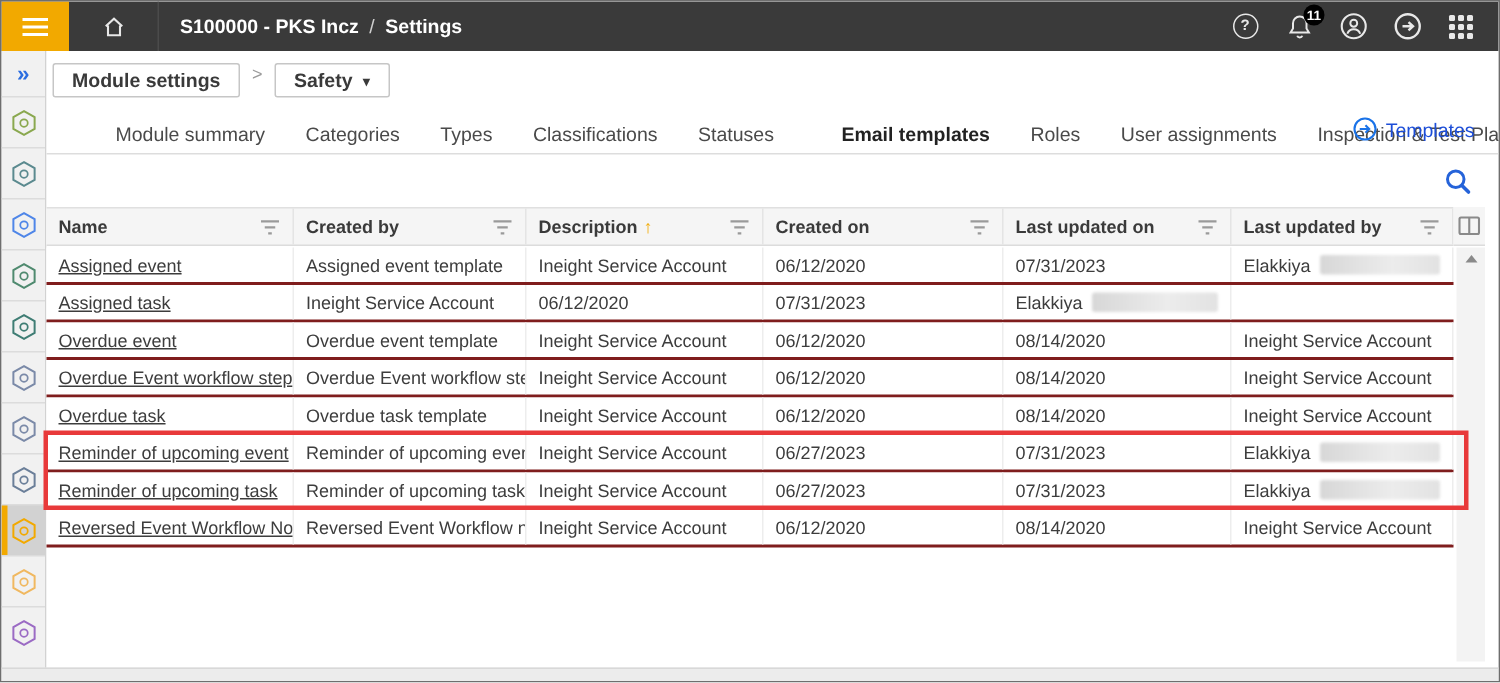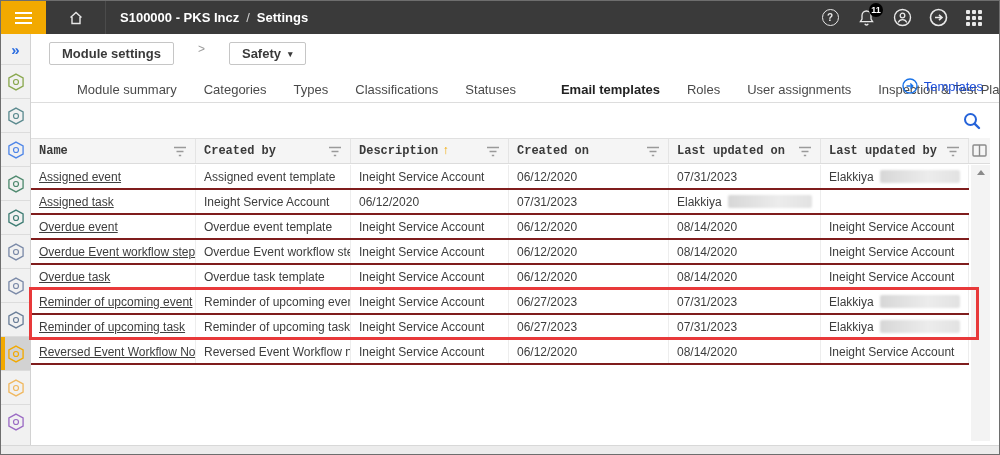--- a/index.html
+++ b/index.html
@@ -26,36 +26,36 @@
   
   .sidebar { width:30px; background:#f1f1f1; border-right:1px solid #d2d2d2; flex:0 0 30px; }
   .expand { height:30px; display:flex; align-items:center; justify-content:center; color:#2b6de0; font-size:15px; font-weight:700; cursor:pointer; }
   .s-item { position:relative; height:34px; border-top:1px solid #dcdcdc; display:flex; align-items:center; justify-content:center; cursor:pointer; }
   .s-item.selected { background:#d2d2d2; }
   .s-item.selected::before { content:""; position:absolute; left:0; top:0; bottom:0; width:4px; background:#f2a900; }
 
   
   .main { position:relative; flex:1; background:#fff; }
 
-  .crumb-bar { position:absolute; top:8px; left:18px; display:flex; align-items:flex-start; gap:24px; }
+  .crumb-bar { position:absolute; top:8px; left:4px; display:flex; align-items:flex-start; gap:8px; }
   .crumb-btn { border:1px solid #c6c6c6; border-radius:2px; background:#fff; padding:3px 12px; font-size:13px; font-weight:700; color:#3a3a3a; display:flex; align-items:center; gap:7px; cursor:pointer; }
   .crumb-sep { color:#9a9a9a; font-size:12px; }
   .caret { font-size:9px; color:#3a3a3a; }
 
   .tabs { position:absolute; top:44px; left:26px; right:150px; display:flex; gap:27px; align-items:center; height:22px;margin-left:20px; }
   .tab { font-size:13px; color:#4a4a4a; white-space:nowrap; cursor:pointer; }
   .tab.active { font-weight:700; color:#222;padding-left:18px; }
   .tpl-link { position:absolute; top:44px; right:16px; display:flex; align-items:center; gap:6px; color:#1d4ed8; font-size:13px; cursor:pointer; }
   .tabs-divider { position:absolute; top:68px; left:0; right:0; height:1px; background:#ddd; }
 
   .search-btn { position:absolute; top:76px; right:16px; width:22px; height:22px; cursor:pointer; }
 
   
   .grid-head { position:absolute; top:104px; left:0; width:938px; height:26px; background:#f5f5f5; display:grid; grid-template-columns:165px 155px 158px 160px 152px 148px; border-top:1px solid #e0e0e0; border-bottom:1px solid #dcdcdc; }
-  .h-cell { display:flex; align-items:center; padding:0 8px; font-size:12px; font-weight:700; color:#3a3a3a; border-right:1px solid #e4e4e4; overflow:hidden; white-space:nowrap;font-family:Liberation Mono, monospace; }
+  .h-cell { display:flex; align-items:center; padding:0 8px; font-size:12px; font-weight:700; color:#3a3a3a; border-right:1px solid #e4e4e4; overflow:hidden; white-space:nowrap; }
   .h-cell .flt { margin-left:auto; flex:0 0 auto; cursor:pointer; }
   .sort-asc { color:#f2a900; font-weight:700; margin-left:4px; font-size:12px; }
   .chooser-cell { position:absolute; top:104px; left:938px; width:21px; height:26px; background:#f5f5f5; border-bottom:1px solid #dcdcdc; display:flex; align-items:center; justify-content:center; cursor:pointer; }
 
   .grid-body { position:absolute; top:131px; left:0; width:938px; }
   .row { display:grid; grid-template-columns:165px 155px 158px 160px 152px 148px; height:25px; border-bottom:2px solid #7f1d1d; background:#fff; }
   .cell { display:flex; align-items:center; padding:0 8px; font-size:12px; color:#3d3d3d; border-right:1px solid #ededed; overflow:hidden; white-space:nowrap; }
   .cell.name a { color:#3d3d3d; text-decoration:underline; cursor:pointer; white-space:nowrap; }
   .blurname { display:inline-block; width:86px; height:13px; margin-left:6px; border-radius:2px; background:linear-gradient(90deg,#d7d7d7,#ececec 60%,#e2e2e2); filter:blur(1px); }
 

